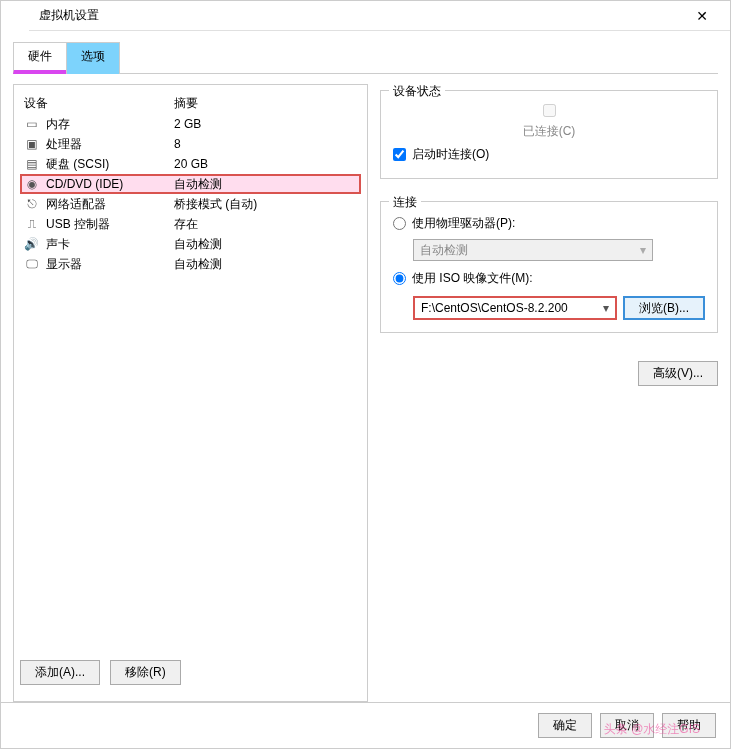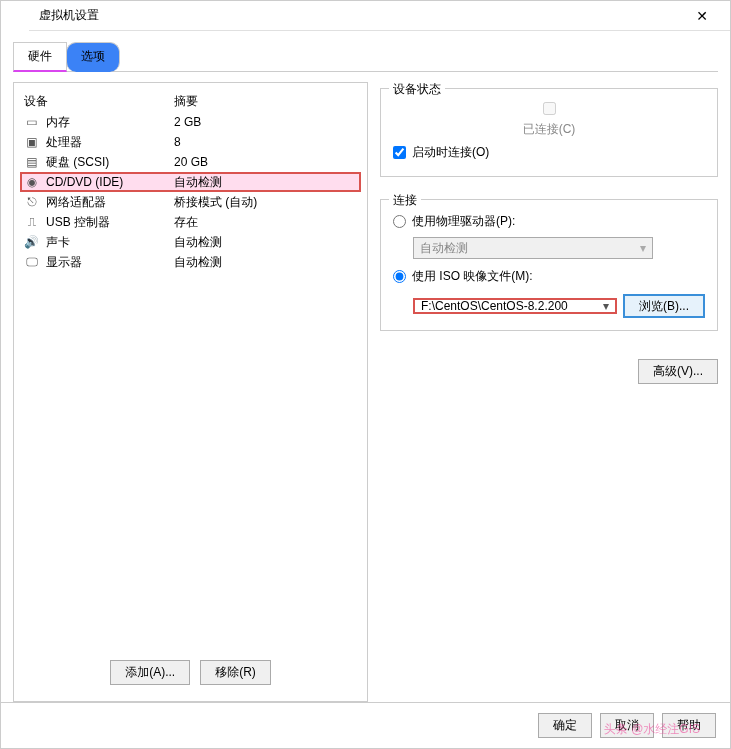--- a/index.html
+++ b/index.html
@@ -4,45 +4,45 @@
   <style>
     * { box-sizing: border-box; margin: 0; padding: 0; }
     body { font-family: "Microsoft YaHei", "Segoe UI", sans-serif; font-size: 12px; background: #fff; color: #000; }
     .window { width: 731px; height: 749px; border: 1px solid #ccc; background: #fff; display: flex; flex-direction: column; }
     .titlebar { height: 30px; display: flex; align-items: center; justify-content: space-between; padding: 0 8px 0 10px; border-bottom: 1px solid #e0e0e0; margin-left: 28px; }
     .titlebar-title { font-size: 12px; }
     .close-btn { width: 40px; height: 28px; display: flex; align-items: center; justify-content: center; font-size: 14px; cursor: pointer; }
     .content { flex: 1; padding: 10px 12px 0 12px; display: flex; flex-direction: column; }
     .tabs { display: flex; border-bottom: 1px solid #ccc; }
     .tab { padding: 5px 14px; border: 1px solid #ccc; border-bottom: none; background: #fff; margin-right: -1px; cursor: pointer; position: relative; top: 1px; }
-    .tab.active { background: #fff; border-bottom: 2px solid #d946ef; }
-    .tab.inactive { background: #3b82f6; border-radius: 10px; }
+    .tab.active { background: #fff; border-bottom: 4px solid #d946ef; }
+    .tab.inactive { background: #7dd3fc; }
     .panels { flex: 1; display: flex; gap: 12px; padding-top: 10px; }
     .left-panel { width: 355px; border: 1px solid #ccc; padding: 8px 6px; display: flex; flex-direction: column; }
     .right-panel { flex: 1; display: flex; flex-direction: column; gap: 16px; }
     .table-head { display: flex; padding: 2px 4px; font-size: 12px; }
     .col-device { width: 150px; }
     .col-summary { flex: 1; }
     .hw-row { display: flex; align-items: center; padding: 2px 4px; height: 20px; cursor: pointer; }
     .hw-row .icon { width: 16px; height: 16px; margin-right: 6px; display: flex; align-items: center; justify-content: center; color: #555; }
     .hw-row.selected { border: 2px solid #d9534f; background: #fde; padding: 0 2px; }
     .group { border: 1px solid #ccc; padding: 10px 12px 12px 12px; position: relative; margin-top: 6px; }
     .group-title { position: absolute; top: -8px; left: 8px; background: #fff; padding: 0 4px; font-size: 12px; }
     .checkbox-row, .radio-row { display: flex; align-items: center; gap: 6px; padding: 3px 0; }
     .checkbox-row.disabled { color: #888; flex-direction: column; }
     input[type="checkbox"], input[type="radio"] { margin: 0; }
     .dropdown { width: 240px; height: 22px; border: 1px solid #aaa; background: #f0f0f0; color: #888; padding: 0 6px; display: flex; align-items: center; margin-left: 20px; margin-top: 4px; position: relative; }
     .dropdown::after { content: "▾"; position: absolute; right: 6px; color: #aaa; }
     .iso-row { display: flex; gap: 6px; margin-left: 20px; margin-top: 6px; align-items: center; }
-    .iso-input { flex: 1; border: 2px solid #d9534f; height: 16px; padding: 0 6px; display: flex; align-items: center; position: relative; background: #fff; }
+    .iso-input { flex: 1; border: 2px solid #d9534f; height: 24px; padding: 0 6px; display: flex; align-items: center; position: relative; background: #fff; }
     .iso-input::after { content: "▾"; position: absolute; right: 6px; color: #555; }
     .browse-btn { border: 2px solid #3a8fd9; background: #e6f2fb; height: 24px; padding: 0 14px; cursor: pointer; display: flex; align-items: center; }
     .adv-row { display: flex; justify-content: flex-end; margin-top: 12px; }
     .btn { border: 1px solid #aaa; background: #f0f0f0; padding: 3px 14px; cursor: pointer; font-size: 12px; font-family: inherit; }
-    .left-buttons { display: flex; gap: 10px; justify-content: center; padding: 8px 0; }
+    .left-buttons { display: flex; gap: 10px; justify-content: flex-start; padding: 8px 0; }
     .footer { border-top: 1px solid #ccc; padding: 10px 14px; display: flex; justify-content: flex-end; gap: 8px; align-items: center; }
     .watermark { position: absolute; right: 30px; bottom: 10px; font-size: 12px; color: #ec4899; opacity: .6; pointer-events: none; }
     .rel { position: relative; }
   </style>
 </head>
 <body>
 
 <div class="window">
   <div class="titlebar">
     <span class="titlebar-title">虚拟机设置</span>

